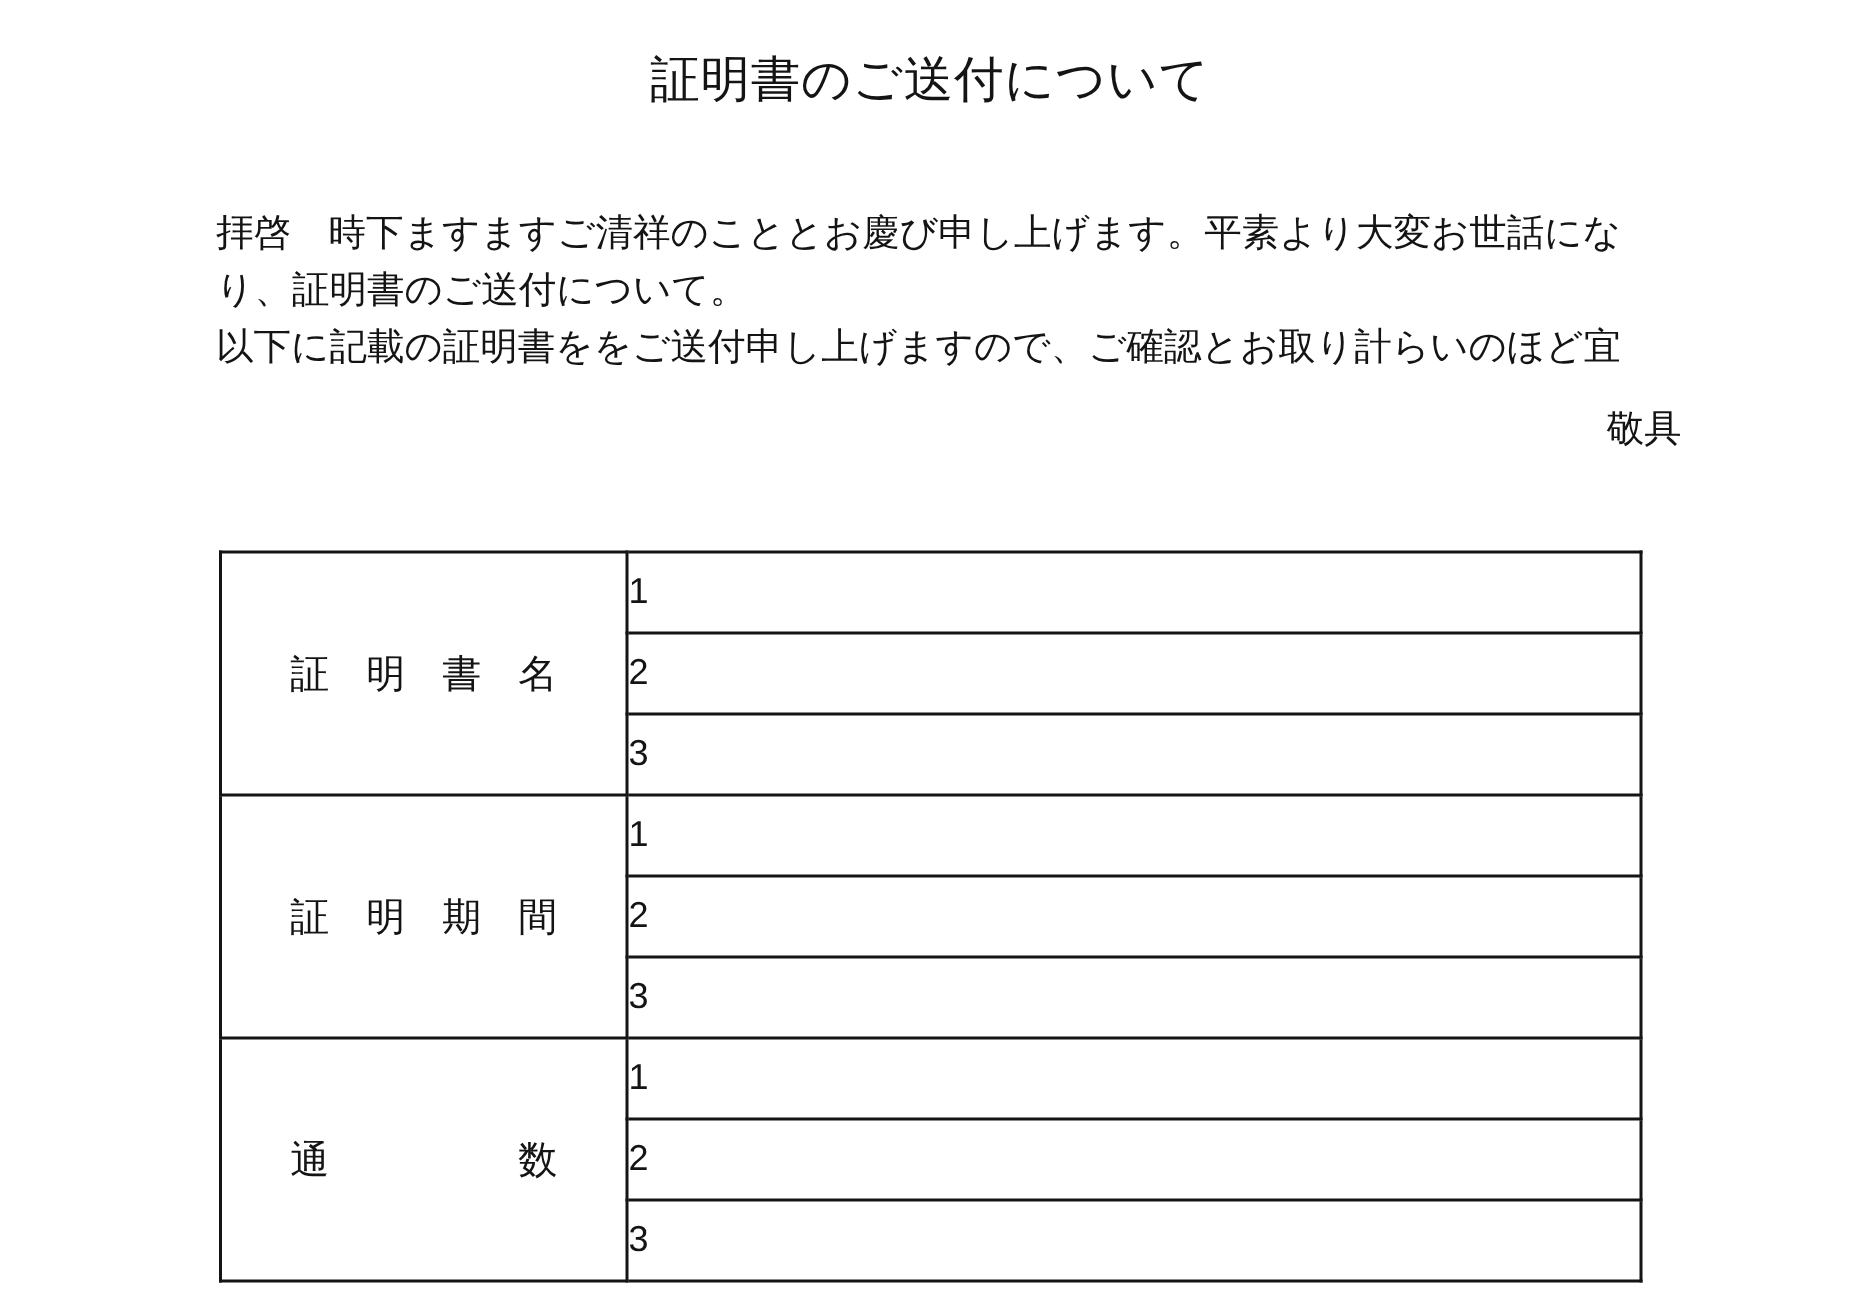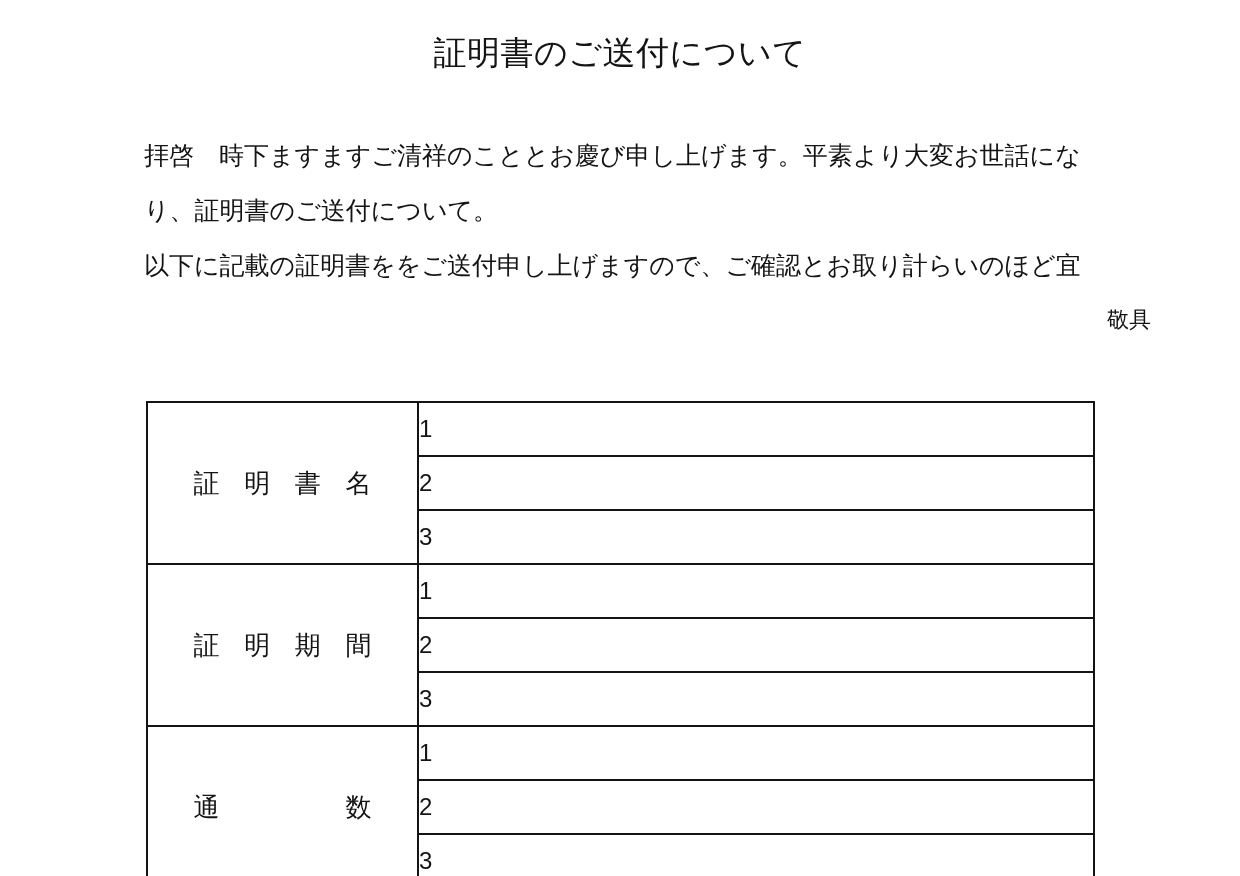--- a/index.html
+++ b/index.html
@@ -13,41 +13,40 @@
     background: #ffffff;
     color: #141414;
     font-family: "Liberation Sans", sans-serif;
   }
   .page {
     position: relative;
     width: 1240px;
     height: 876px;
   }
   .doc-title {
-    margin: 16px;
-    padding-top: 16px;
+    margin: 0;
+    padding-top: 32px;
     text-align: center;
     font-size: 33px;
     font-weight: 400;
     line-height: 42px;
     letter-spacing: 0.5px;
   }
   .body-text {
     margin: 62px 140px 0 144px;
     font-size: 25px;
     line-height: 38px;
   }
   .body-line {
     white-space: nowrap;
-    margin-top: 17px;
   }
   .closing {
-    margin: 17px 89px 0 0;
+    margin: 17px 119px 0 0;
     text-align: right;
-    font-size: 22px;
+    font-size: 25px;
     line-height: 38px;
   }
   table.cert-table {
     margin: 62px 0 0 146px;
     border-collapse: collapse;
     table-layout: fixed;
     width: 947px;
   }
   table.cert-table td {
     border: 2px solid #141414;

